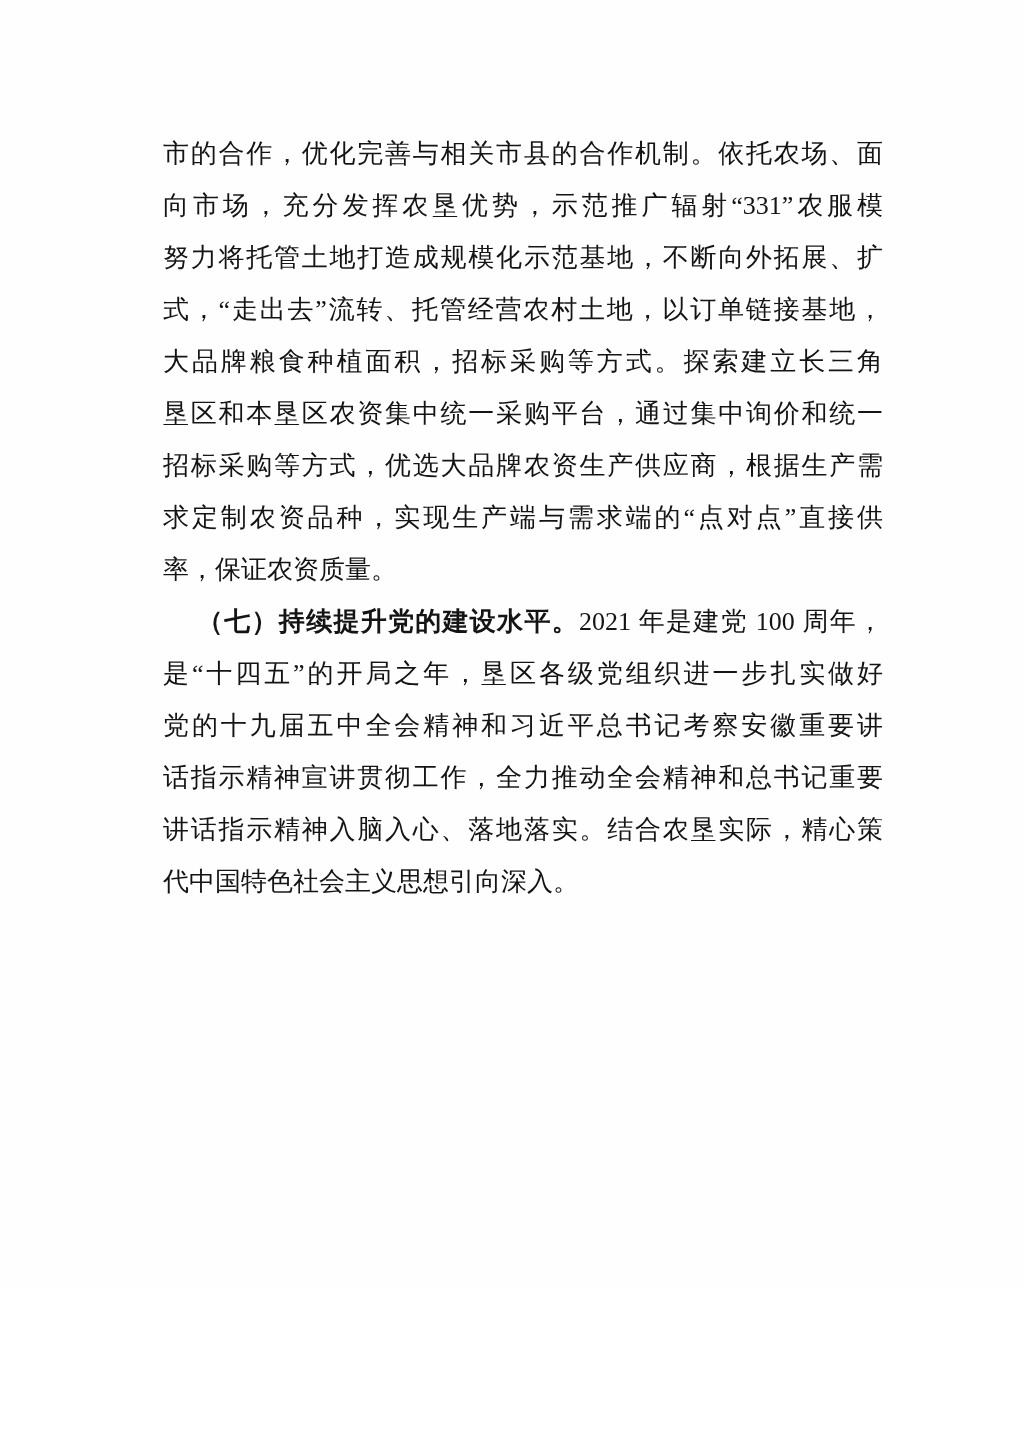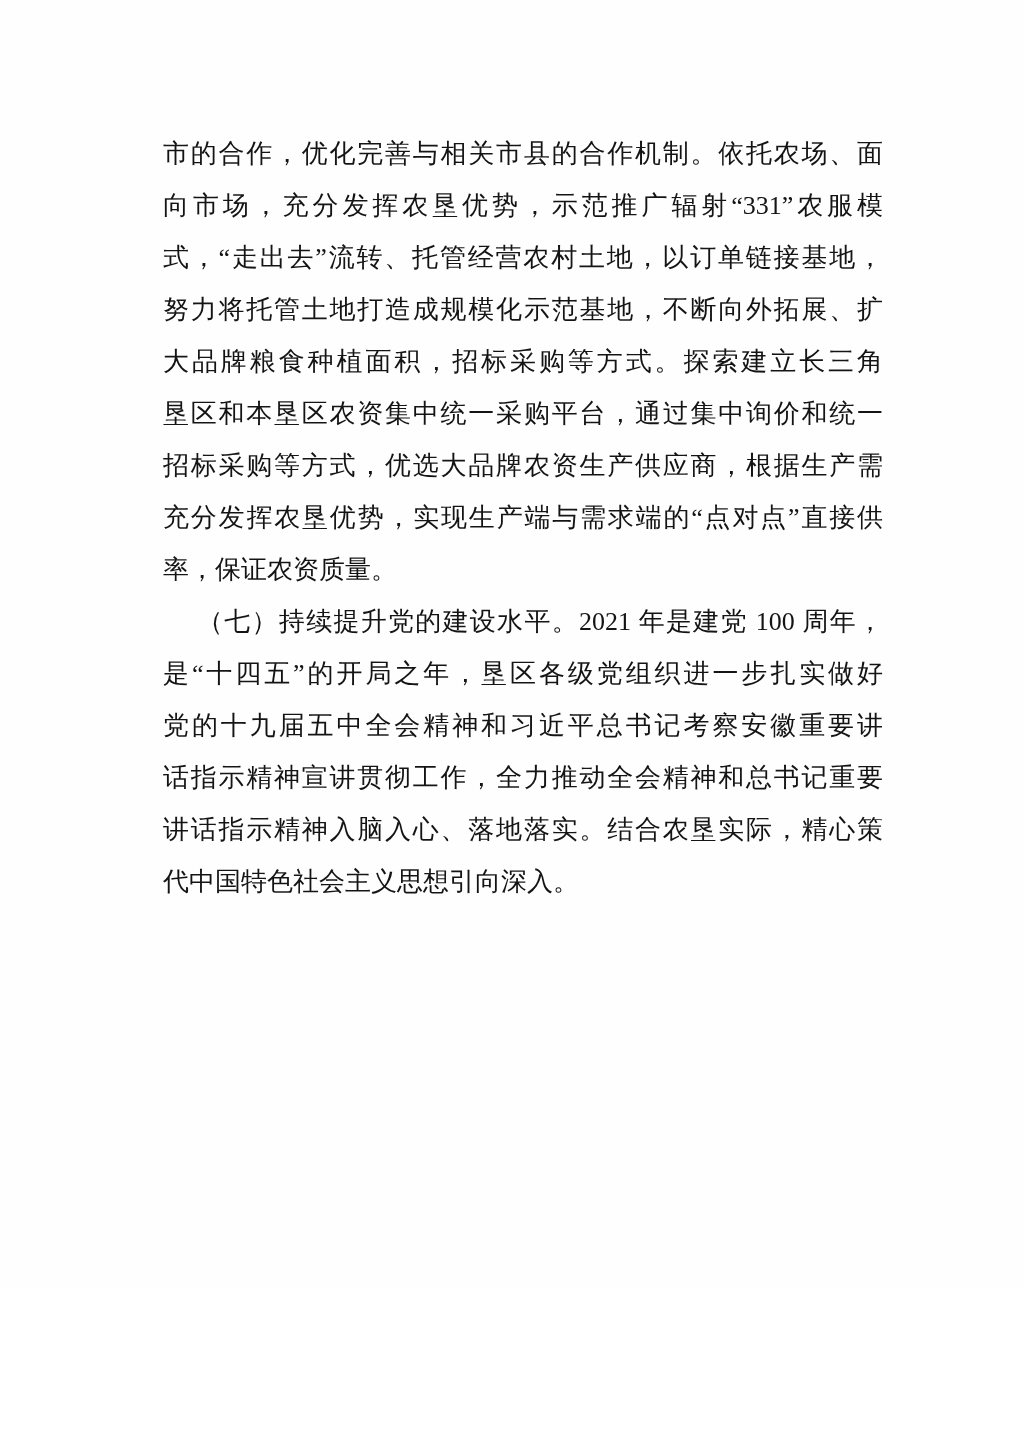--- a/index.html
+++ b/index.html
@@ -32,21 +32,21 @@
     text-align-last: justify;
   }
   .line.last-line {
     text-align-last: left;
     white-space: normal;
   }
   .line.first-line-indent {
     text-indent: 34px;
   }
   .heading-bold {
-    font-weight: normal;
+    font-weight: bold;
   }
   .page-number {
     position: absolute;
     left: 853px;
     top: 1317px;
     width: 30px;
     height: 40px;
     font-size: 24px;
     line-height: 40px;
     font-weight: bold;
@@ -56,26 +56,26 @@
 </style>
 </head>
 <body>
 
 <div class="page">
 
   <div class="textblock">
 
     <div class="line">市的合作，优化完善与相关市县的合作机制。依托农场、面</div>
     <div class="line">向市场，充分发挥农垦优势，示范推广辐射“331”农服模</div>
+    <div class="line">努力将托管土地打造成规模化示范基地，不断向外拓展、扩</div>
     <div class="line">式，“走出去”流转、托管经营农村土地，以订单链接基地，</div>
-    <div class="line">努力将托管土地打造成规模化示范基地，不断向外拓展、扩</div>
     <div class="line">大品牌粮食种植面积，招标采购等方式。探索建立长三角</div>
     <div class="line">垦区和本垦区农资集中统一采购平台，通过集中询价和统一</div>
     <div class="line">招标采购等方式，优选大品牌农资生产供应商，根据生产需</div>
-    <div class="line">充分发挥农垦优势，实现生产端与需求端的“点对点”直接供</div>
+    <div class="line">求定制农资品种，实现生产端与需求端的“点对点”直接供</div>
     <div class="line last-line">率，保证农资质量。</div>
 
     <div class="line first-line-indent">
       <span class="heading-bold">（七）持续提升党的建设水平。</span><span>2021 年是建党 100 周年，</span>
     </div>
     <div class="line">是“十四五”的开局之年，垦区各级党组织进一步扎实做好</div>
     <div class="line">党的十九届五中全会精神和习近平总书记考察安徽重要讲</div>
     <div class="line">话指示精神宣讲贯彻工作，全力推动全会精神和总书记重要</div>
     <div class="line">讲话指示精神入脑入心、落地落实。结合农垦实际，精心策</div>
     <div class="line last-line">代中国特色社会主义思想引向深入。</div>

